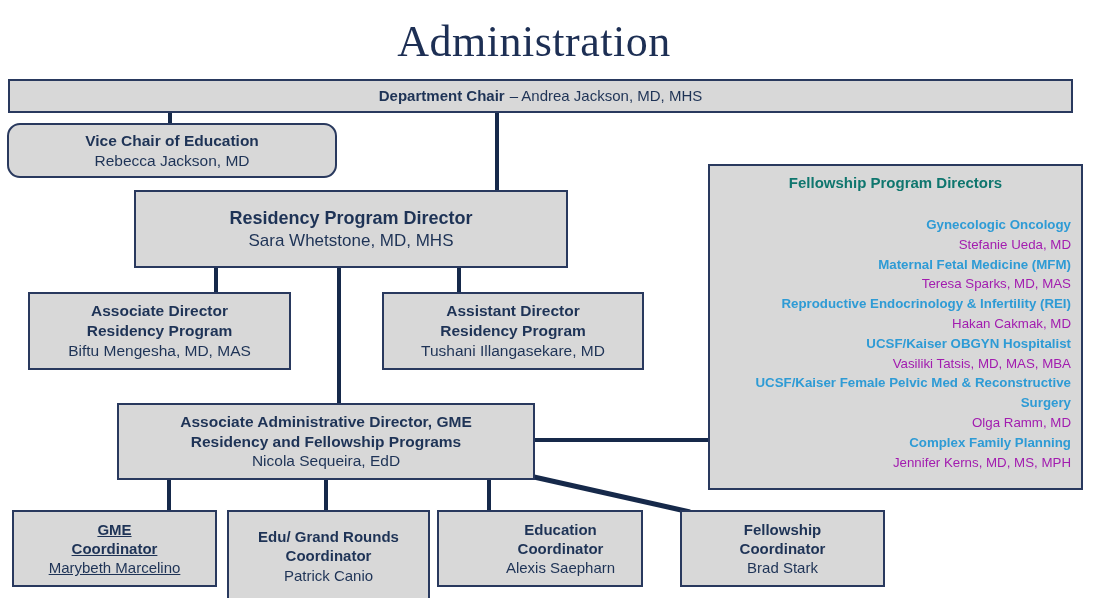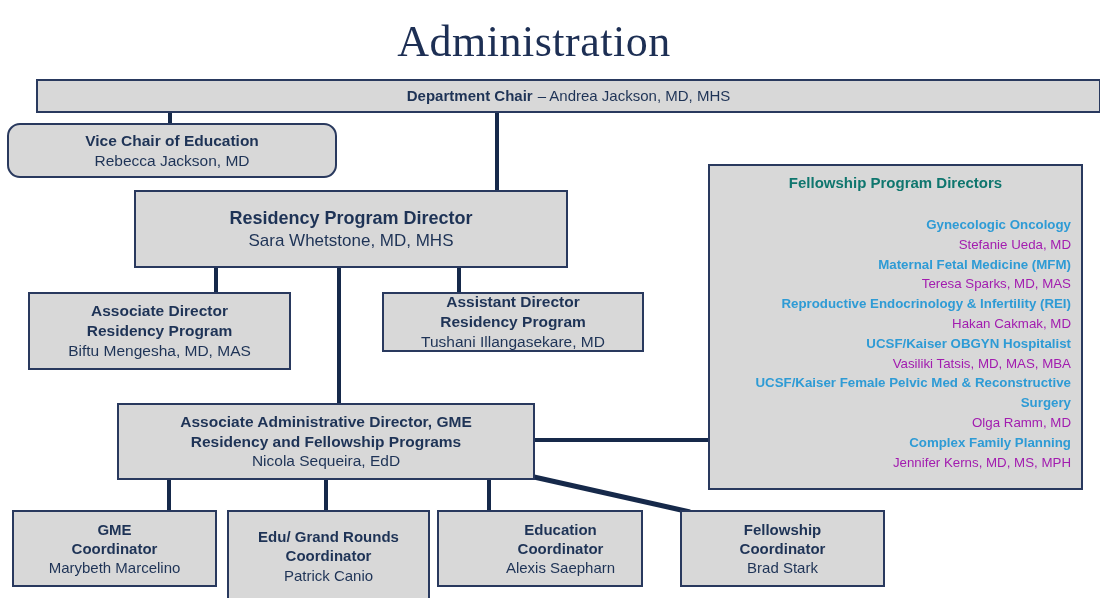--- a/index.html
+++ b/index.html
@@ -16,21 +16,21 @@
     position:absolute;background:#d8d8d8;border:2px solid #29395e;
     box-sizing:border-box;display:flex;flex-direction:column;
     justify-content:center;align-items:center;text-align:center;
     color:#1e3356;line-height:1.28;
   }
   .box .t{font-weight:bold;font-size:15.5px;}
   .box .n{font-weight:normal;font-size:15.5px;}
   .box.small .t,.box.small .n{font-size:15px;}
   .box.big .t{font-size:18px;}
   .box.big .n{font-size:17px;}
-  .box.bar{flex-direction:row;margin-left:28px;}
+  .box.bar{flex-direction:row;}
   .box.bar .t,.box.bar .n{font-size:15px;}
   .box.bar .t{margin-right:5px;}
   .vline,.hline{position:absolute;background:#16294a;}
   .panel{
     position:absolute;left:708px;top:164px;width:375px;height:326px;
     background:#d8d8d8;border:2px solid #29395e;box-sizing:border-box;
     color:#1e3356;
   }
   .panel .panel-title{
     font-weight:bold;font-size:15px;text-align:center;margin-top:8px;color:#0f766e;
@@ -77,33 +77,33 @@
     <div class="t">Residency Program Director</div>
     <div class="n">Sara Whetstone, MD, MHS</div>
   </div>
 
   <div class="box" style="left:28px;top:292px;width:263px;height:78px;">
     <div class="t">Associate Director</div>
     <div class="t">Residency Program</div>
     <div class="n">Biftu Mengesha, MD, MAS</div>
   </div>
 
-  <div class="box" style="left:382px;top:292px;width:262px;height:60px;">
+  <div class="box" style="left:382px;top:292px;width:262px;height:78px;">
     <div class="t">Assistant Director</div>
     <div class="t">Residency Program</div>
     <div class="n">Tushani Illangasekare, MD</div>
   </div>
 
   <div class="box" style="left:117px;top:403px;width:418px;height:77px;">
     <div class="t">Associate Administrative Director, GME</div>
     <div class="t">Residency and Fellowship Programs</div>
     <div class="n">Nicola Sequeira, EdD</div>
   </div>
 
-  <div class="box small" style="left:12px;top:510px;width:205px;height:77px;">
+  <div class="box small" style="left:12px;top:510px;width:205px;height:77px;text-decoration:underline;">
     <div class="t">GME</div>
     <div class="t">Coordinator</div>
     <div class="n">Marybeth Marcelino</div>
   </div>
 
   <div class="box small" style="left:227px;top:510px;width:203px;height:92px;">
     <div class="t">Edu/ Grand Rounds</div>
     <div class="t">Coordinator</div>
     <div class="n">Patrick Canio</div>
   </div>

